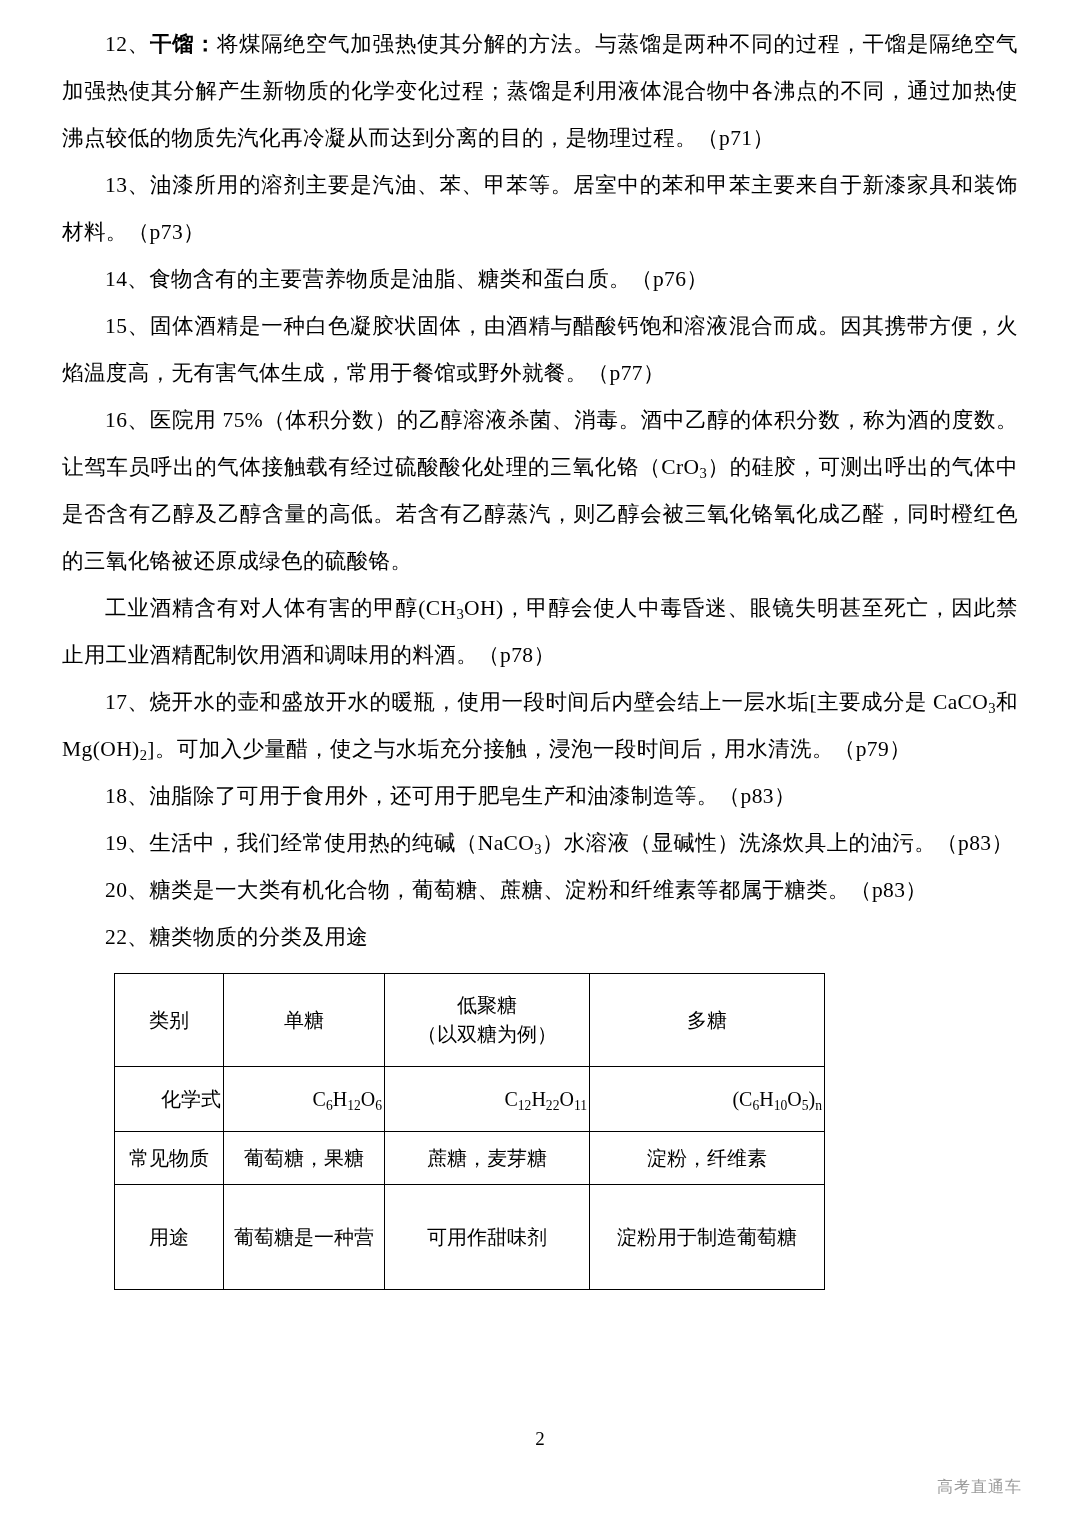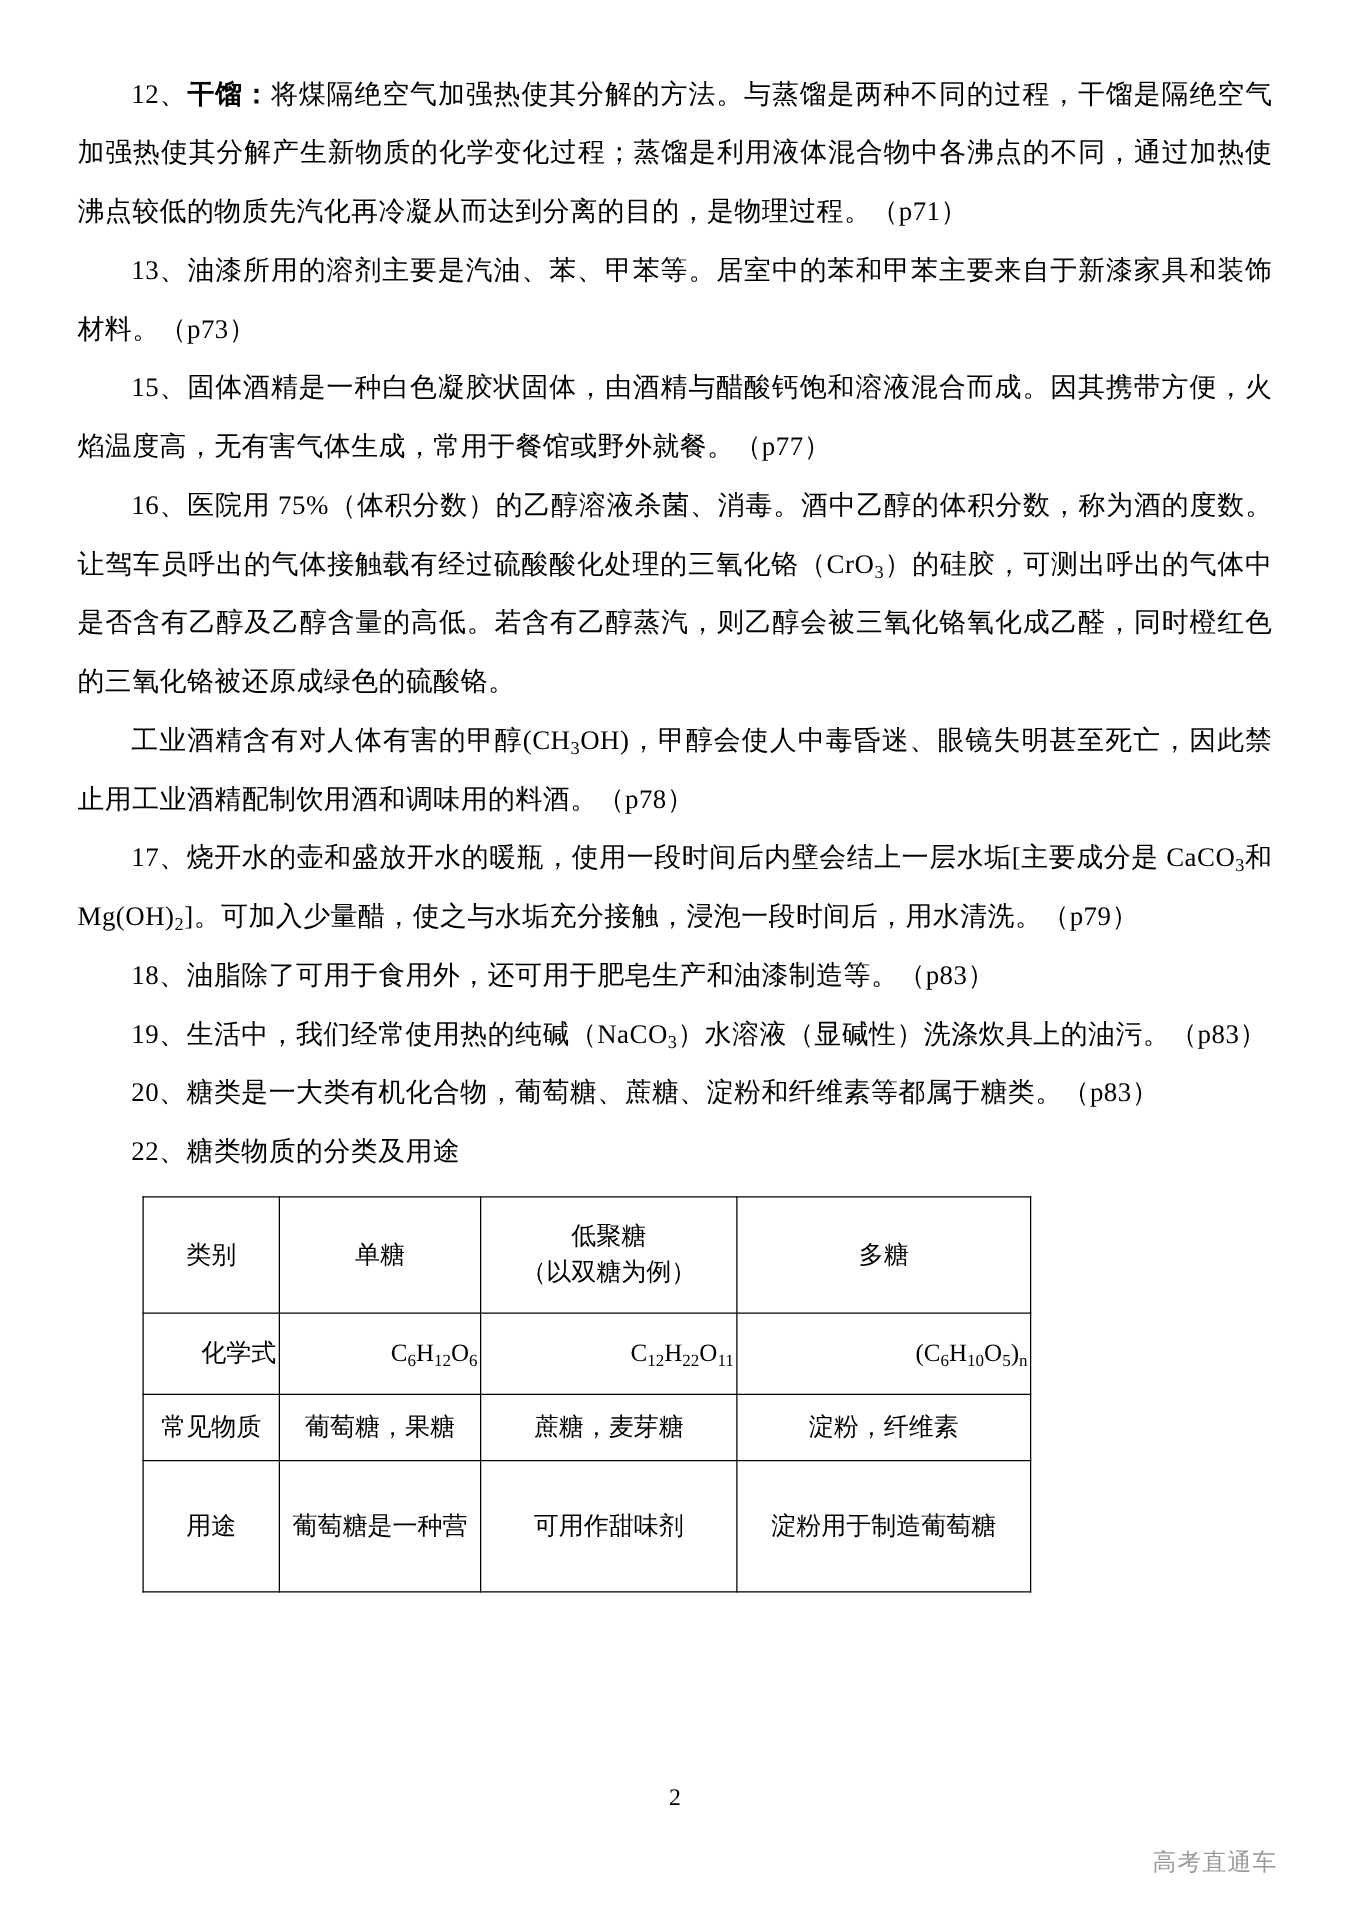--- a/index.html
+++ b/index.html
@@ -15,21 +15,21 @@
     color: #000000;
     overflow: hidden;
   }
 
   .page {
     position: absolute;
     left: 0; top: 0;
     width: 1080px;
     height: 1527px;
     box-sizing: border-box;
-    padding: 52px 62px 0 62px;
+    padding: 21px 62px 0 62px;
   }
 
   .body-col {
     width: 956px;
     margin: 0 auto;
   }
 
   p.para {
     margin: 0 0 0 0;
     font-size: 21.5px;
@@ -87,37 +87,38 @@
     width: 1080px;
     text-align: center;
     font-size: 19px;
     font-family: "Liberation Serif", "DejaVu Serif", serif;
   }
 
   .watermark {
     position: absolute;
     right: 58px;
     top: 1477px;
-    font-size: 19px;
+    font-size: 16px;
     color: #9a9a9a;
     font-family: "Liberation Sans", sans-serif;
     letter-spacing: 1px;
     white-space: nowrap;
   }
 </style>
 </head>
 <body>
 
 <div class="page">
   <div class="body-col">
 
     <p class="para indent"><span>12、</span><span class="b">干馏：</span><span>将煤隔绝空气加强热使其分解的方法。与蒸馏是两种不同的过程，干馏是隔绝空气加强热使其分解产生新物质的化学变化过程；蒸馏是利用液体混合物中各沸点的不同，通过加热使沸点较低的物质先汽化再冷凝从而达到分离的目的，是物理过程。（p71）</span></p>
 
     <p class="para indent"><span>13、</span><span>油漆所用的溶剂主要是汽油、苯、甲苯等。居室中的苯和甲苯主要来自于新漆家具和装饰材料。（p73）</span></p>
 
+    <p class="para indent"><span>14、</span><span>食物含有的主要营养物质是油脂、糖类和蛋白质。（p76）</span></p>
 
     <p class="para indent"><span>15、</span><span>固体酒精是一种白色凝胶状固体，由酒精与醋酸钙饱和溶液混合而成。因其携带方便，火焰温度高，无有害气体生成，常用于餐馆或野外就餐。（p77）</span></p>
 
     <p class="para indent"><span>16、</span><span>医院用 75%（体积分数）的乙醇溶液杀菌、消毒。酒中乙醇的体积分数，称为酒的度数。让驾车员呼出的气体接触载有经过硫酸酸化处理的三氧化铬（CrO</span><sub>3</sub><span>）的硅胶，可测出呼出的气体中是否含有乙醇及乙醇含量的高低。若含有乙醇蒸汽，则乙醇会被三氧化铬氧化成乙醛，同时橙红色的三氧化铬被还原成绿色的硫酸铬。</span></p>
 
     <p class="para indent"><span>工业酒精含有对人体有害的甲醇(CH</span><sub>3</sub><span>OH)，甲醇会使人中毒昏迷、眼镜失明甚至死亡，因此禁止用工业酒精配制饮用酒和调味用的料酒。（p78）</span></p>
 
     <p class="para indent"><span>17、</span><span>烧开水的壶和盛放开水的暖瓶，使用一段时间后内壁会结上一层水垢[主要成分是 CaCO</span><sub>3</sub><span>和 Mg(OH)</span><sub>2</sub><span>]。可加入少量醋，使之与水垢充分接触，浸泡一段时间后，用水清洗。（p79）</span></p>
 
     <p class="para indent"><span>18、</span><span>油脂除了可用于食用外，还可用于肥皂生产和油漆制造等。（p83）</span></p>

